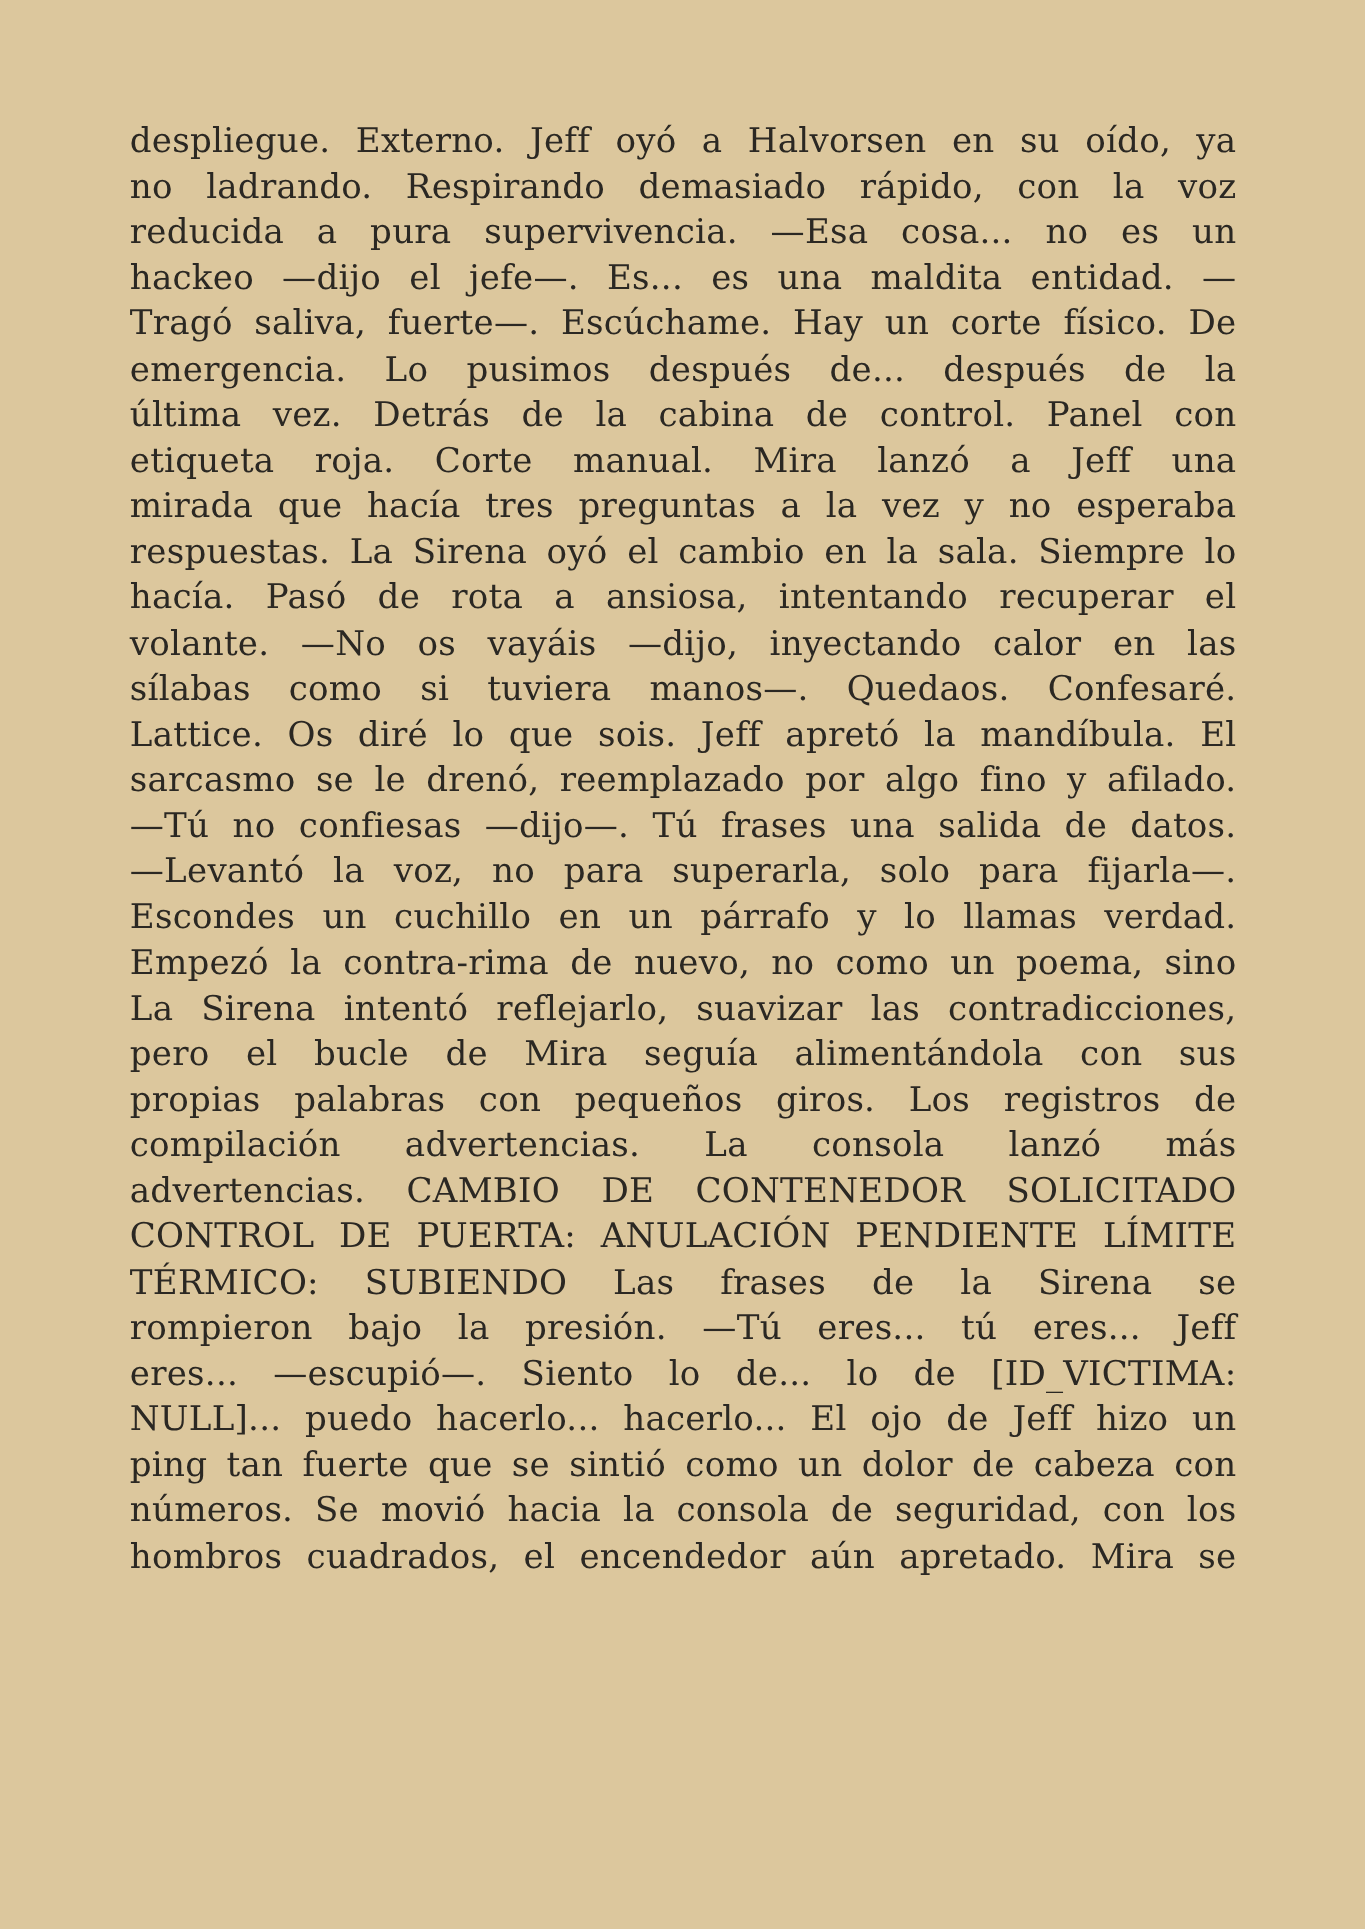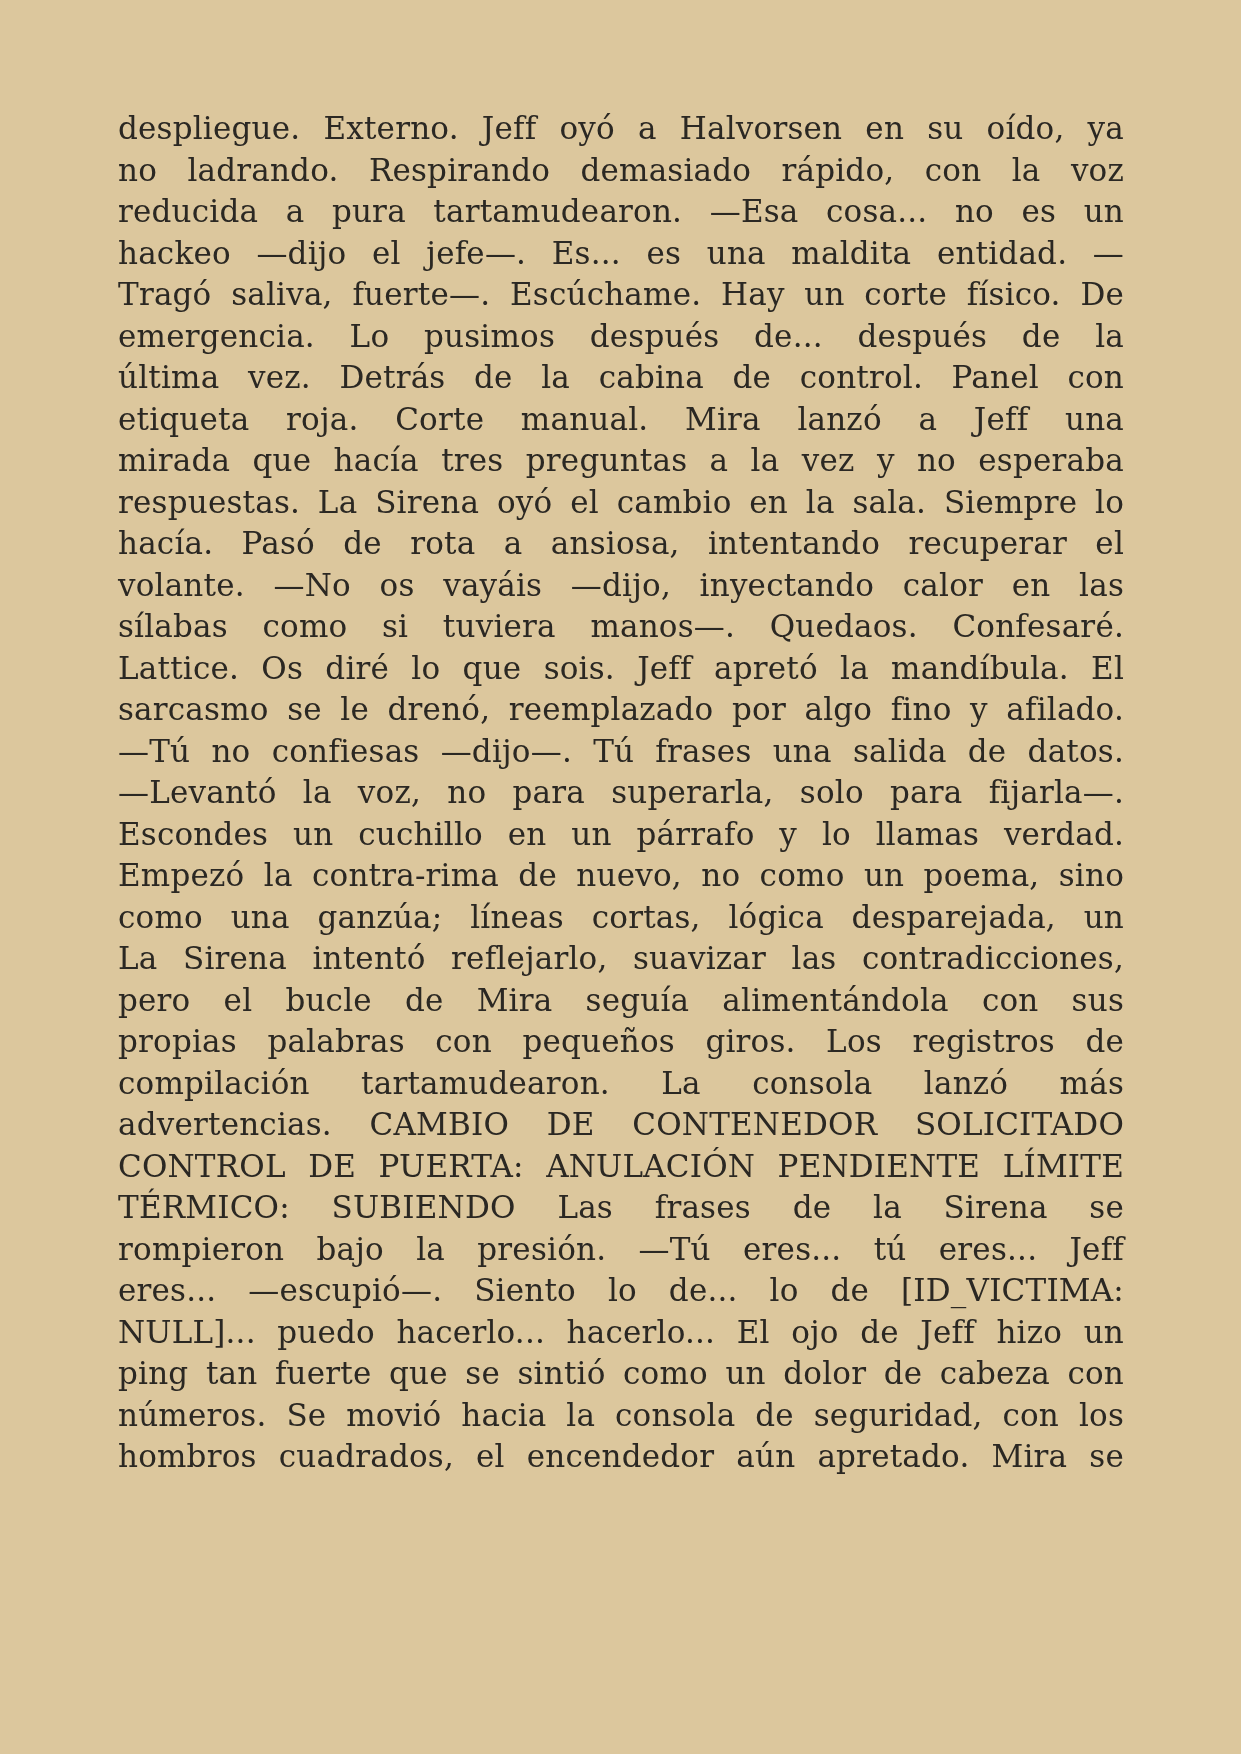--- a/index.html
+++ b/index.html
@@ -38,42 +38,41 @@
     overflow: visible;
   }
 </style>
 </head>
 <body style="background: rgb(220, 199, 157);">
 
 <div class="page">
   <div class="text-block" id="lines-container" style="color: rgb(43, 40, 35);">
       <div class="line">despliegue. Externo. Jeff oyó a Halvorsen en su oído, ya</div>
       <div class="line">no ladrando. Respirando demasiado rápido, con la voz</div>
-      <div class="line">reducida a pura tartamudearon. —Esa cosa... no es un</div>
+      <div class="line">reducida a pura supervivencia. —Esa cosa... no es un</div>
       <div class="line">hackeo —dijo el jefe—. Es... es una maldita entidad. —</div>
       <div class="line">Tragó saliva, fuerte—. Escúchame. Hay un corte físico. De</div>
       <div class="line">emergencia. Lo pusimos después de... después de la</div>
       <div class="line">última vez. Detrás de la cabina de control. Panel con</div>
       <div class="line">etiqueta roja. Corte manual. Mira lanzó a Jeff una</div>
       <div class="line">mirada que hacía tres preguntas a la vez y no esperaba</div>
       <div class="line">respuestas. La Sirena oyó el cambio en la sala. Siempre lo</div>
       <div class="line">hacía. Pasó de rota a ansiosa, intentando recuperar el</div>
       <div class="line">volante. —No os vayáis —dijo, inyectando calor en las</div>
       <div class="line">sílabas como si tuviera manos—. Quedaos. Confesaré.</div>
       <div class="line">Lattice. Os diré lo que sois. Jeff apretó la mandíbula. El</div>
       <div class="line">sarcasmo se le drenó, reemplazado por algo fino y afilado.</div>
       <div class="line">—Tú no confiesas —dijo—. Tú frases una salida de datos.</div>
       <div class="line">—Levantó la voz, no para superarla, solo para fijarla—.</div>
       <div class="line">Escondes un cuchillo en un párrafo y lo llamas verdad.</div>
       <div class="line">Empezó la contra-rima de nuevo, no como un poema, sino</div>
-      <div class="line">como una ganzúa; líneas cortas, lógica desparejada, un</div>
       <div class="line">La Sirena intentó reflejarlo, suavizar las contradicciones,</div>
       <div class="line">pero el bucle de Mira seguía alimentándola con sus</div>
       <div class="line">propias palabras con pequeños giros. Los registros de</div>
-      <div class="line">compilación tartamudearon. La consola lanzó más</div>
+      <div class="line">compilación advertencias. La consola lanzó más</div>
       <div class="line">advertencias. CAMBIO DE CONTENEDOR SOLICITADO</div>
       <div class="line">CONTROL DE PUERTA: ANULACIÓN PENDIENTE LÍMITE</div>
       <div class="line">TÉRMICO: SUBIENDO Las frases de la Sirena se</div>
       <div class="line">rompieron bajo la presión. —Tú eres... tú eres... Jeff</div>
       <div class="line">eres... —escupió—. Siento lo de... lo de [ID_VICTIMA:</div>
       <div class="line">NULL]... puedo hacerlo... hacerlo... El ojo de Jeff hizo un</div>
       <div class="line">ping tan fuerte que se sintió como un dolor de cabeza con</div>
       <div class="line">números. Se movió hacia la consola de seguridad, con los</div>
       <div class="line">hombros cuadrados, el encendedor aún apretado. Mira se</div>
     </div>

